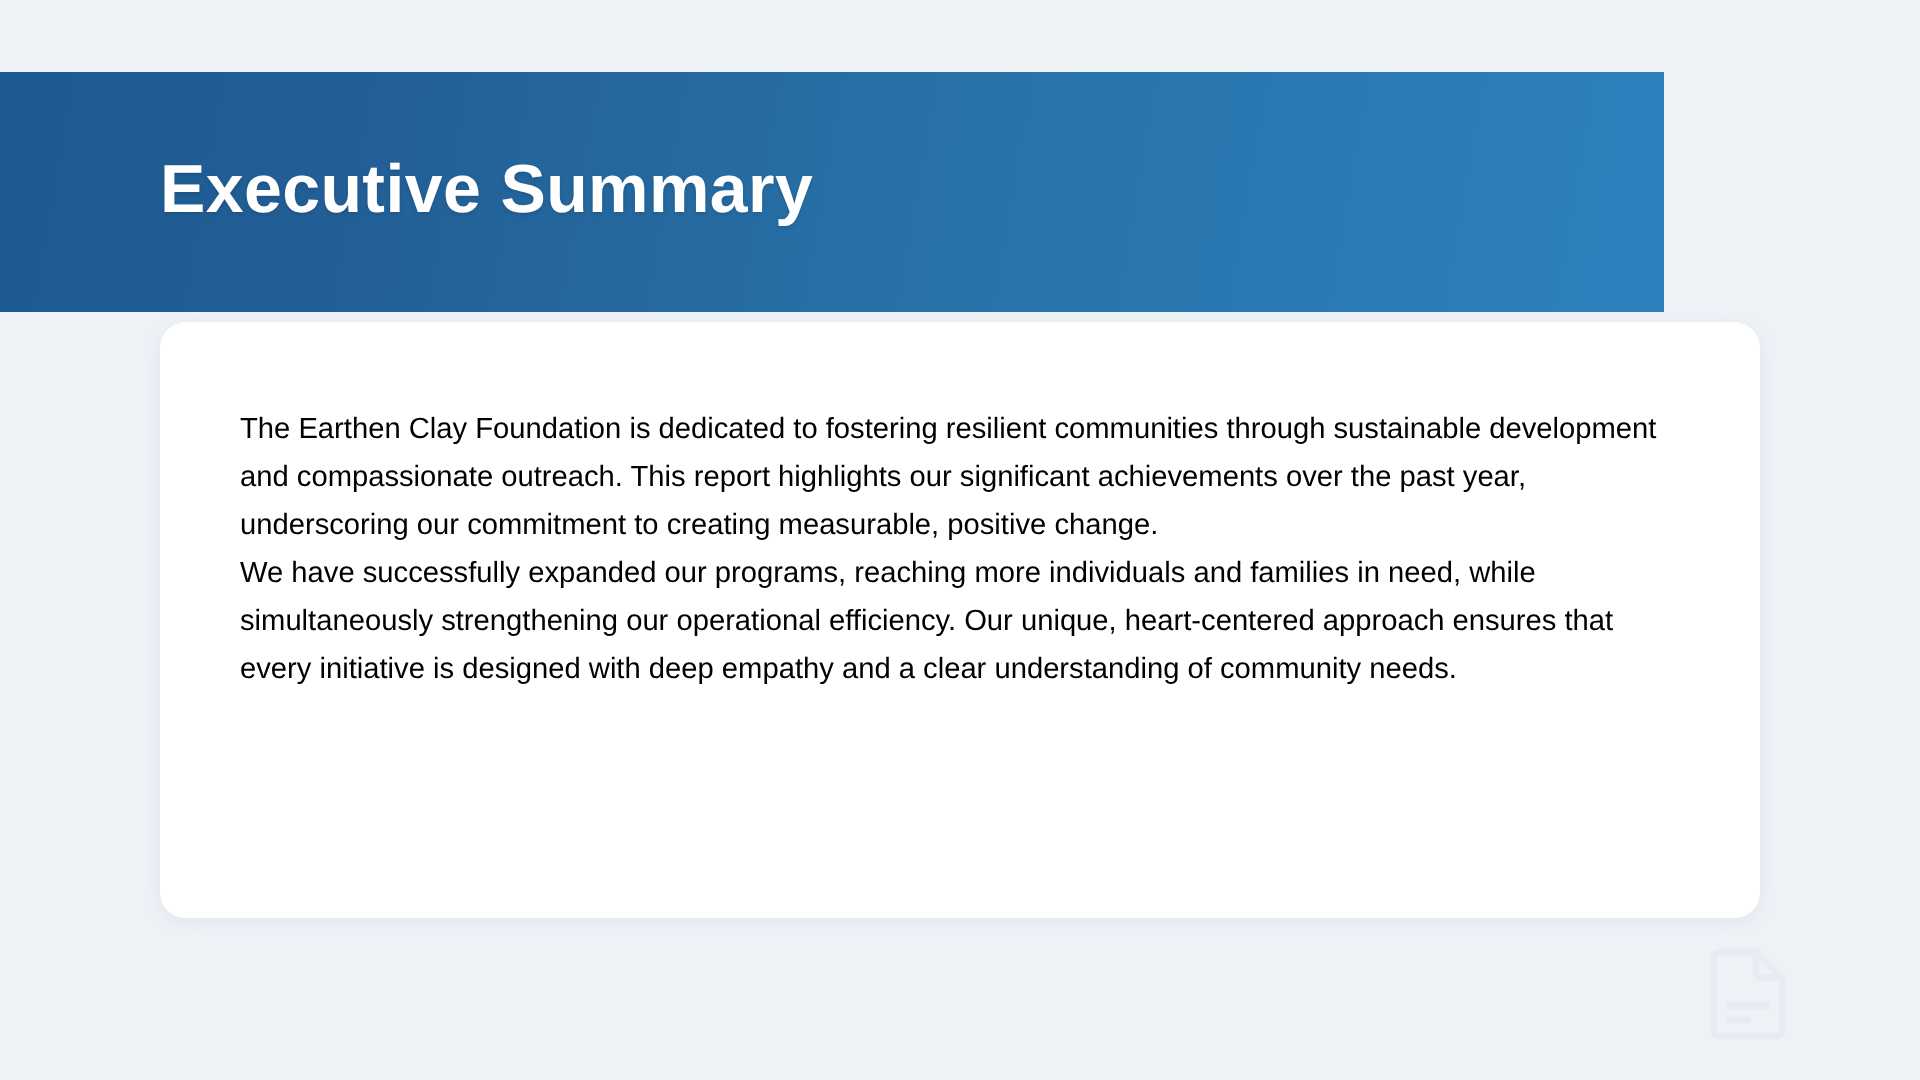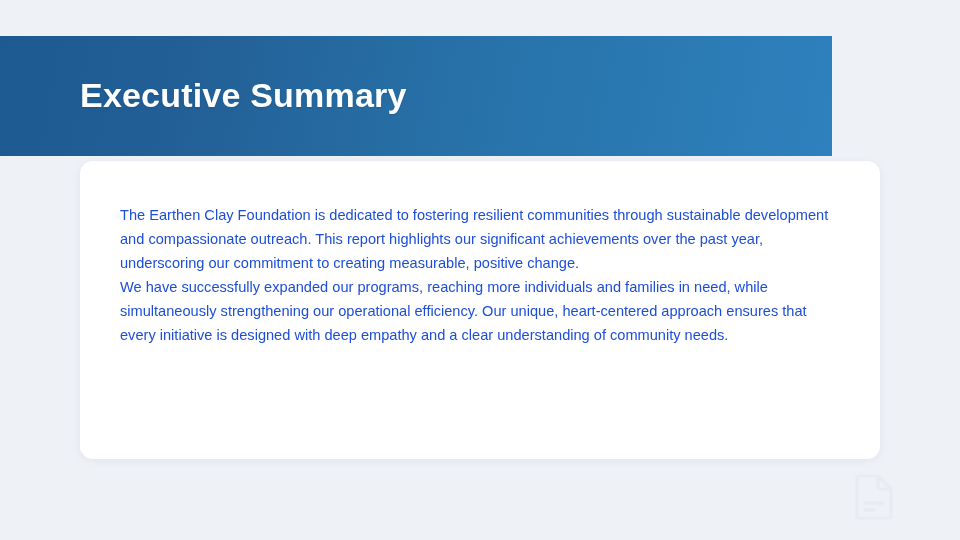--- a/index.html
+++ b/index.html
@@ -56,21 +56,21 @@
 
   .body-copy {
     color: #35495f;
     font-size: 14.6px;
     line-height: 24px;
     text-align: left;
   }
 
   .body-paragraph {
     margin: 0;
-    color: #1d4ed8;
+    color: #000000;
     font-size: 14.6px;
     line-height: 24px;
   }
 
   
   .doc-watermark {
     position: absolute;
     left: 853px;
     top: 473px;
     width: 42px;

